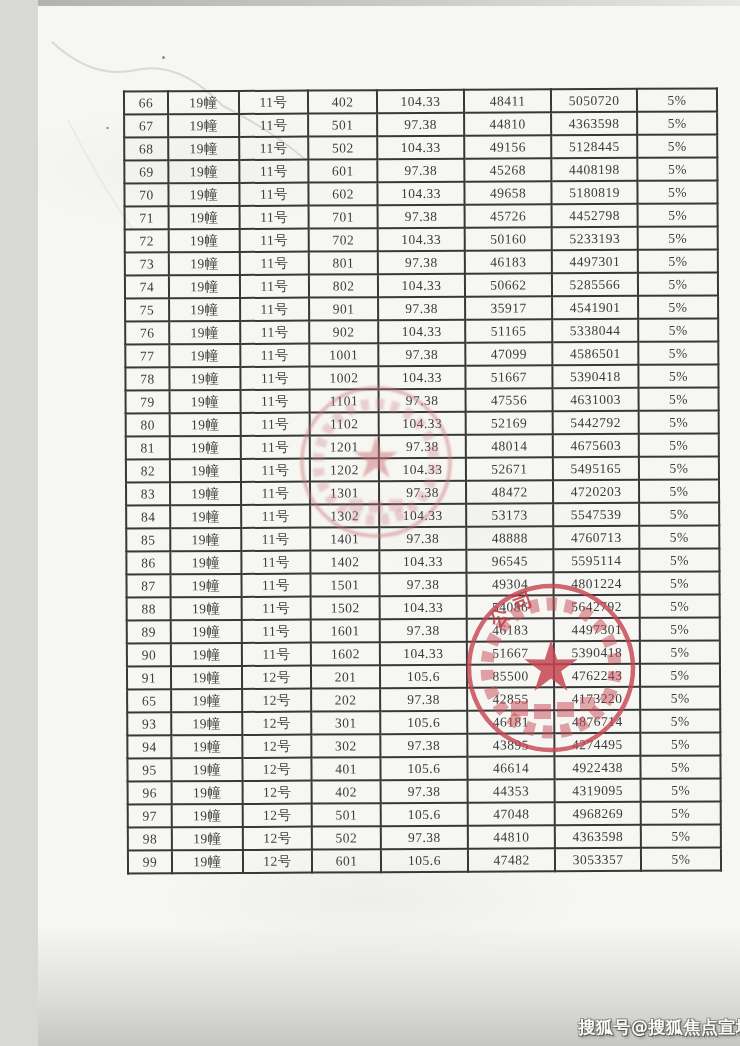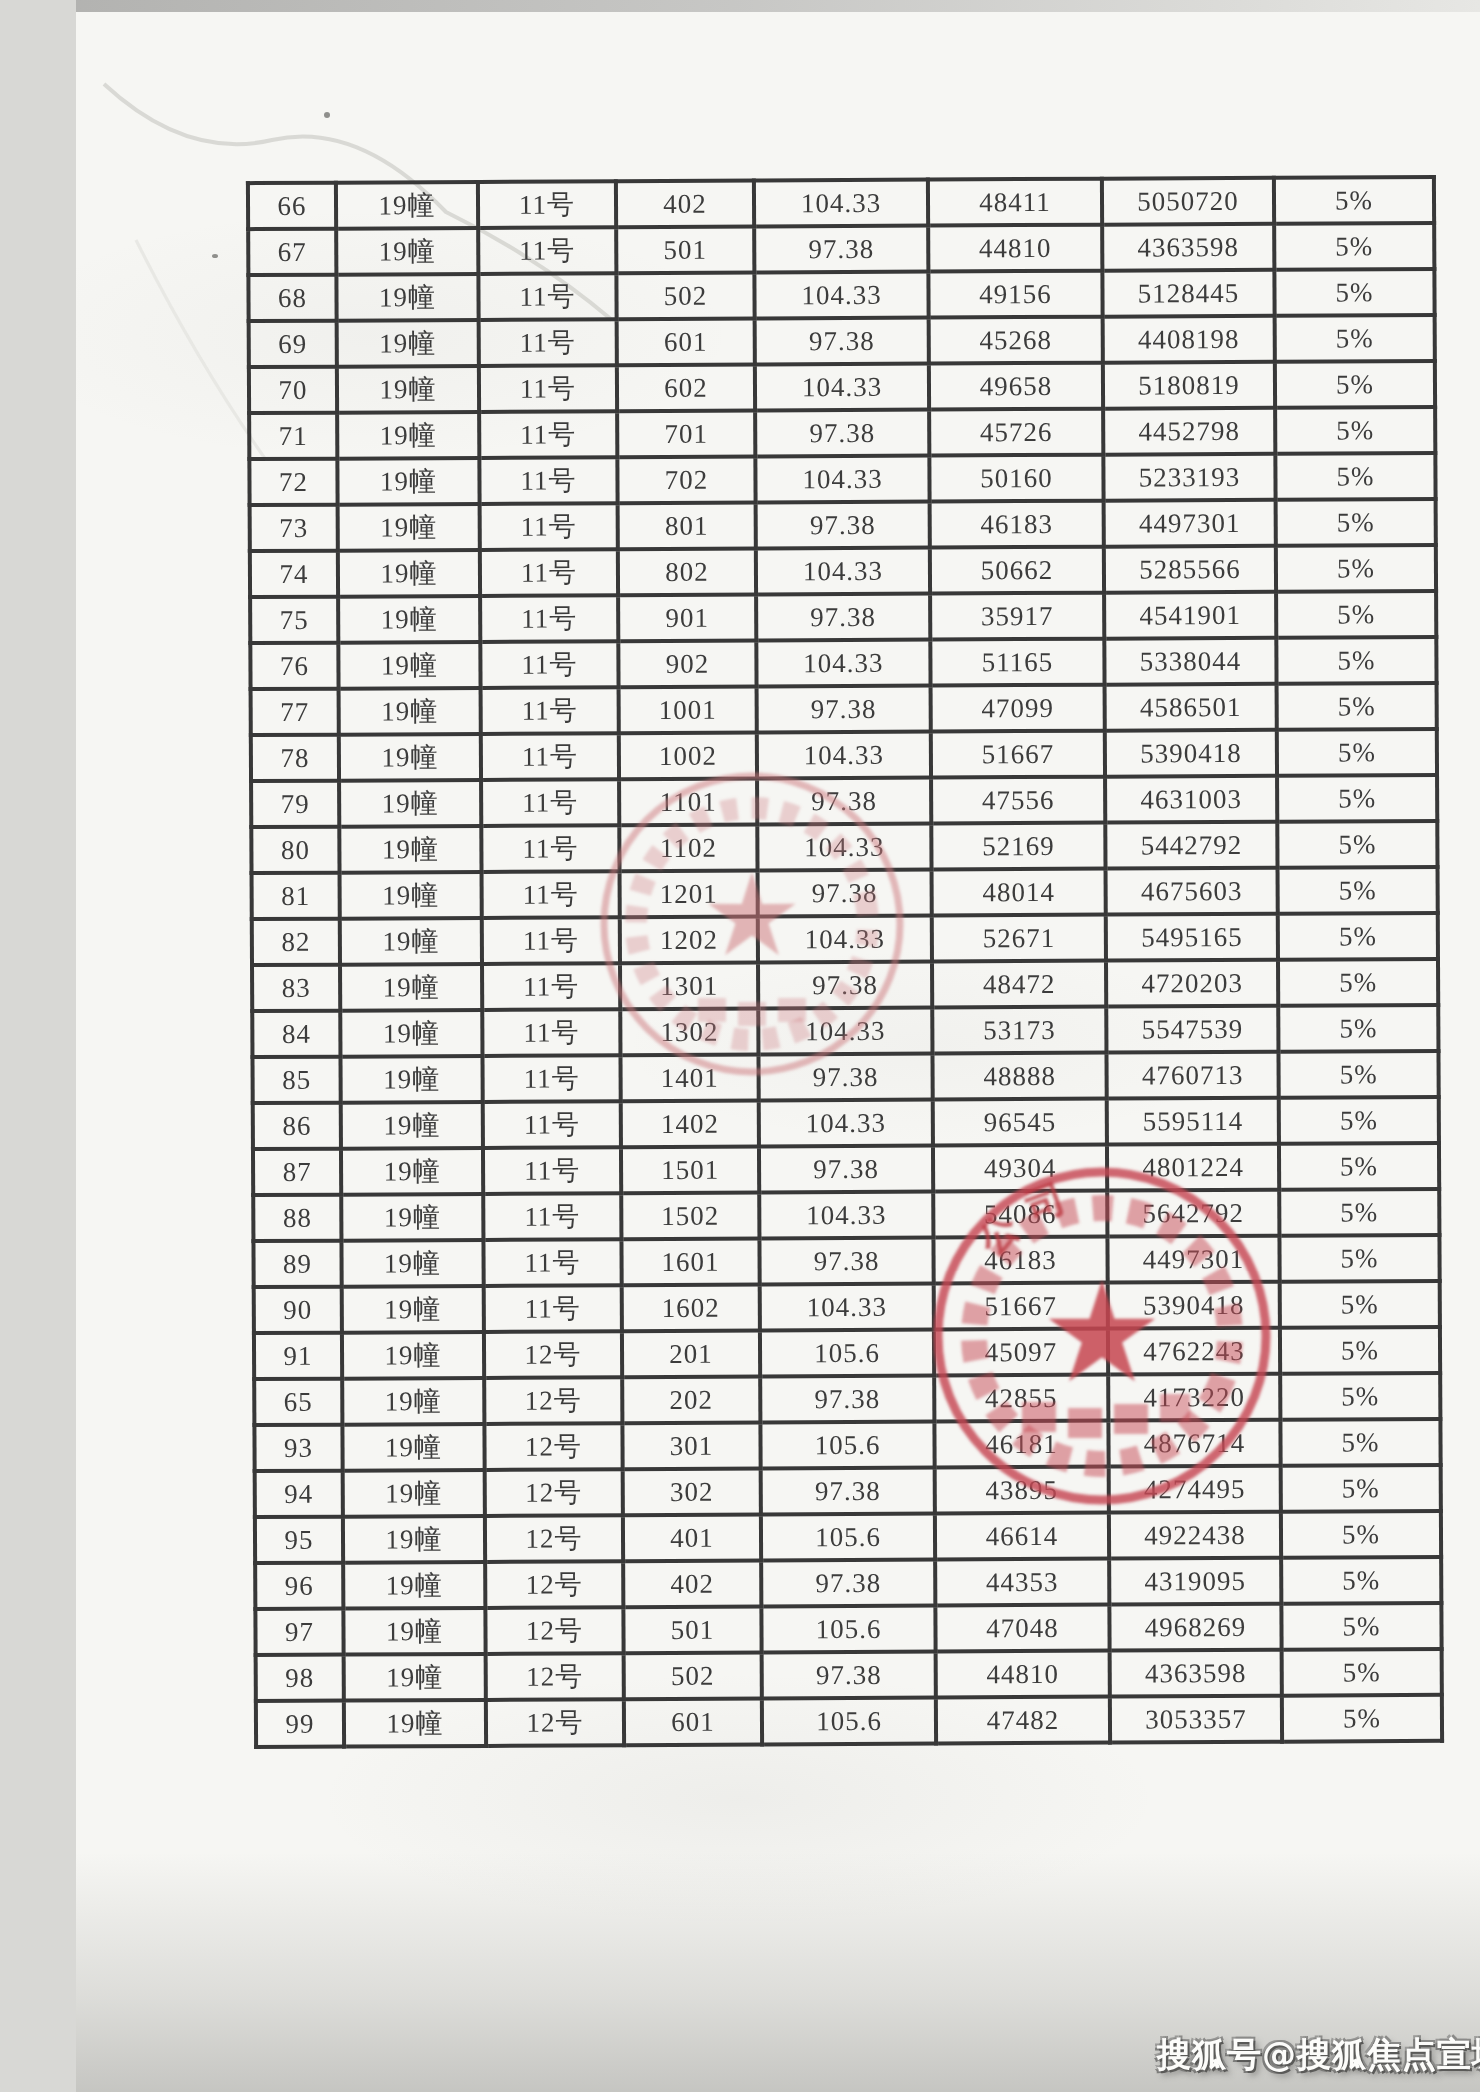--- a/index.html
+++ b/index.html
@@ -330,21 +330,21 @@
           <td>51667</td>
           <td>5390418</td>
           <td>5%</td>
         </tr>
         <tr>
           <td>91</td>
           <td>19幢</td>
           <td>12号</td>
           <td>201</td>
           <td>105.6</td>
-          <td>45097</td>
+          <td>85500</td>
           <td>4762243</td>
           <td>5%</td>
         </tr>
         <tr>
           <td>65</td>
           <td>19幢</td>
           <td>12号</td>
           <td>202</td>
           <td>97.38</td>
           <td>42855</td>

